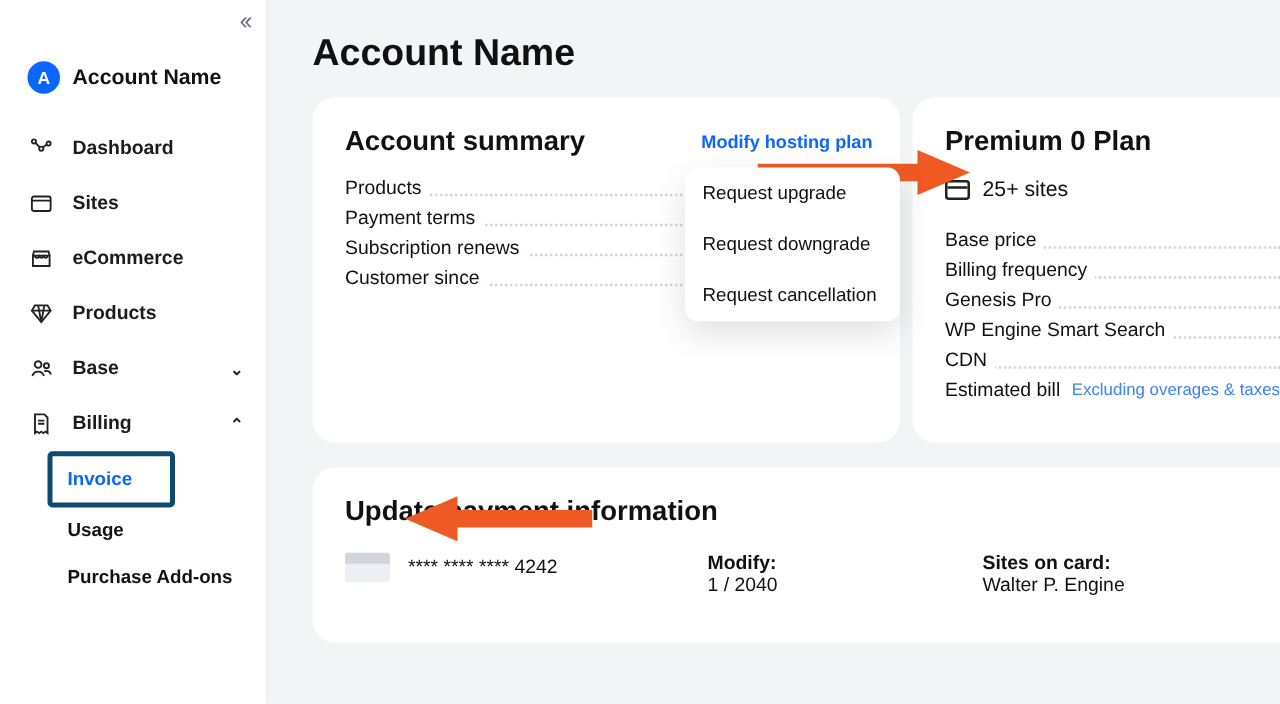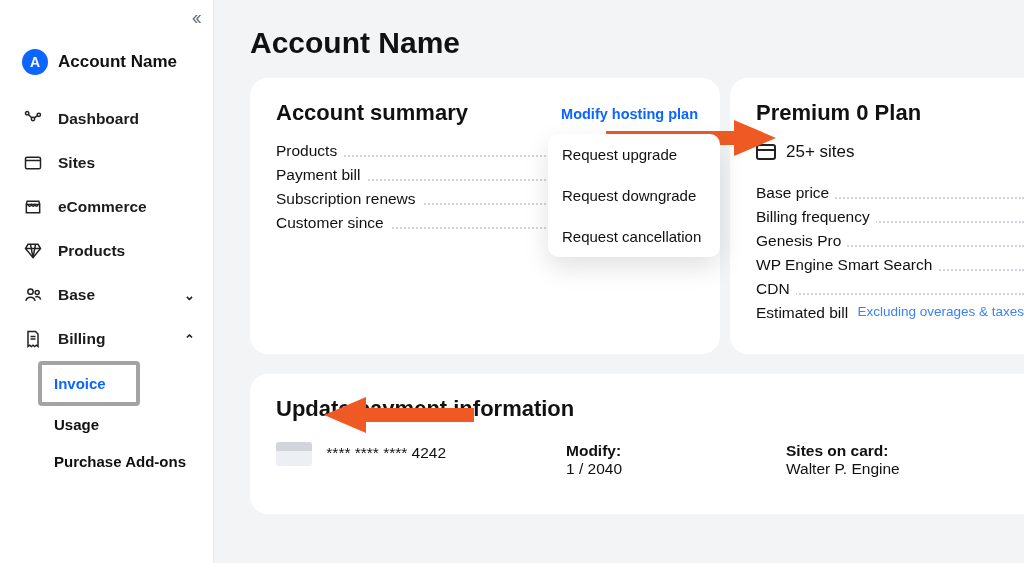--- a/index.html
+++ b/index.html
@@ -63,21 +63,21 @@
   }
   .nav-item .chev{margin-left:auto;color:#222;font-size:13px}
   .nav-icon{width:22px;display:inline-flex;align-items:center;justify-content:center}
   .nav-icon svg{width:20px;height:20px;fill:none;stroke:var(--icon);stroke-width:1.8}
 
   .subnav{list-style:none;margin:0;padding:0 0 0 54px}
   .subnav li{padding:10px 0;font-size:15px;font-weight:600;cursor:pointer}
   .subnav li.invoice{
     color:var(--link);
     background:#fff;
-    border:4px solid #a3a3a3;
+    border:4px solid #0c4a6e;
     border-radius:4px;
     display:inline-block;
     padding:10px 30px 10px 12px;
     margin-left:-16px;
   }
   
   .main{
     flex:1;
     background:var(--bg);
     padding:26px 0 0 36px;
@@ -256,21 +256,21 @@
         <span class="modify-link">Modify hosting plan</span>
 
         <div class="dropdown">
           <div class="item">Request upgrade</div>
           <div class="item">Request downgrade</div>
           <div class="item">Request cancellation</div>
         </div>
 
         <div class="dl">
           <div class="drow"><span class="lbl">Products</span></div>
-          <div class="drow"><span class="lbl">Payment bill</span></div>
+          <div class="drow"><span class="lbl">Payment terms</span></div>
           <div class="drow"><span class="lbl">Subscription renews</span></div>
           <div class="drow"><span class="lbl">Customer since</span></div>
         </div>
       </section>
 
       <section class="card plan">
         <h2>Premium 0 Plan</h2>
         <div class="plan-sites">
           <span class="sq"></span>
           <span>25+ sites</span>

